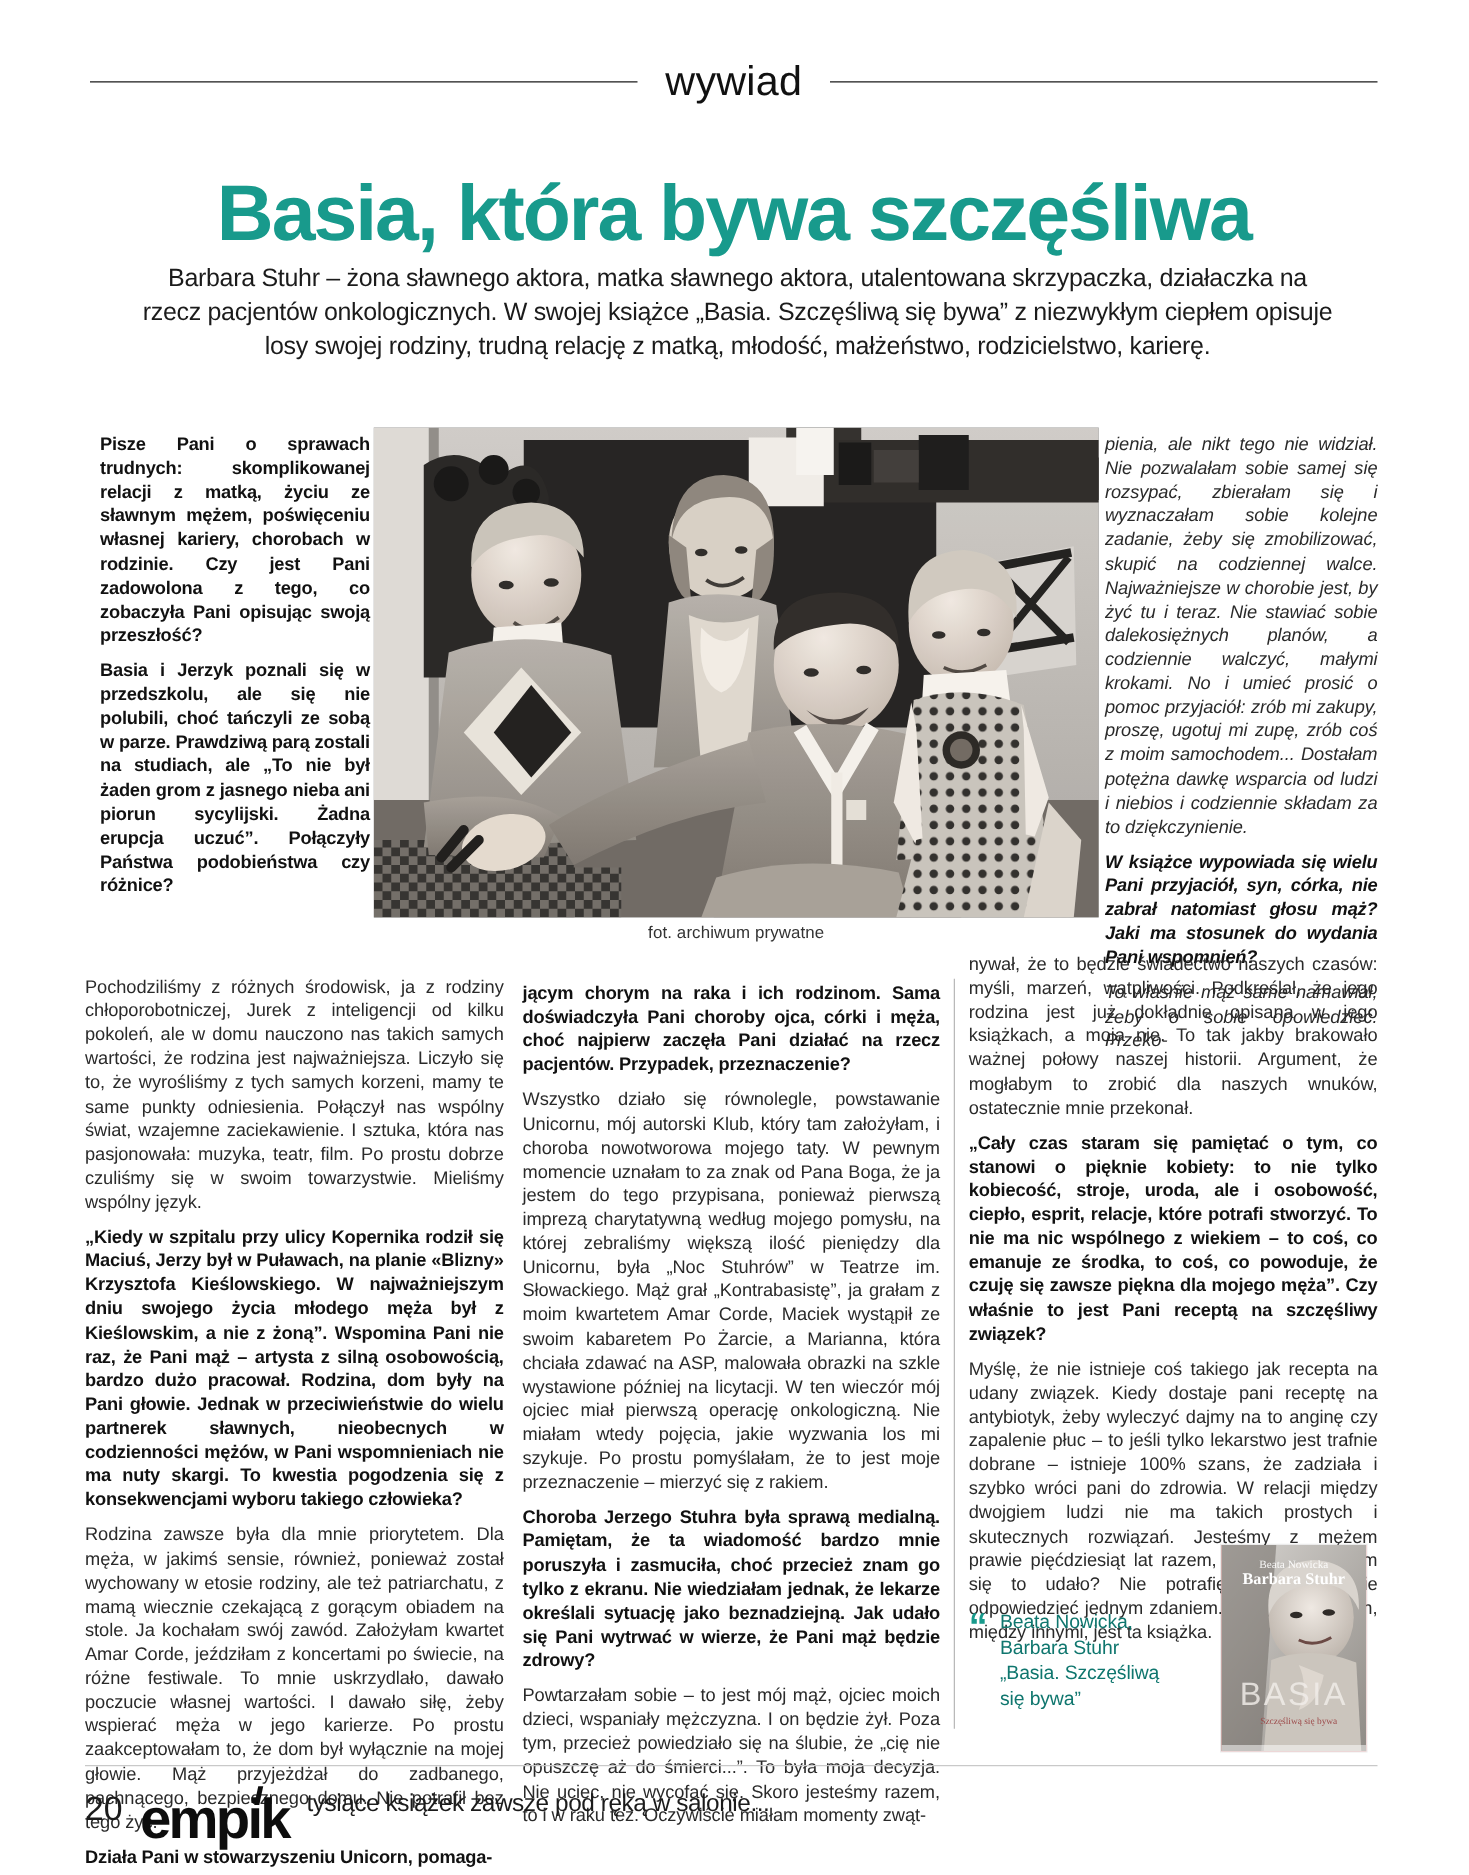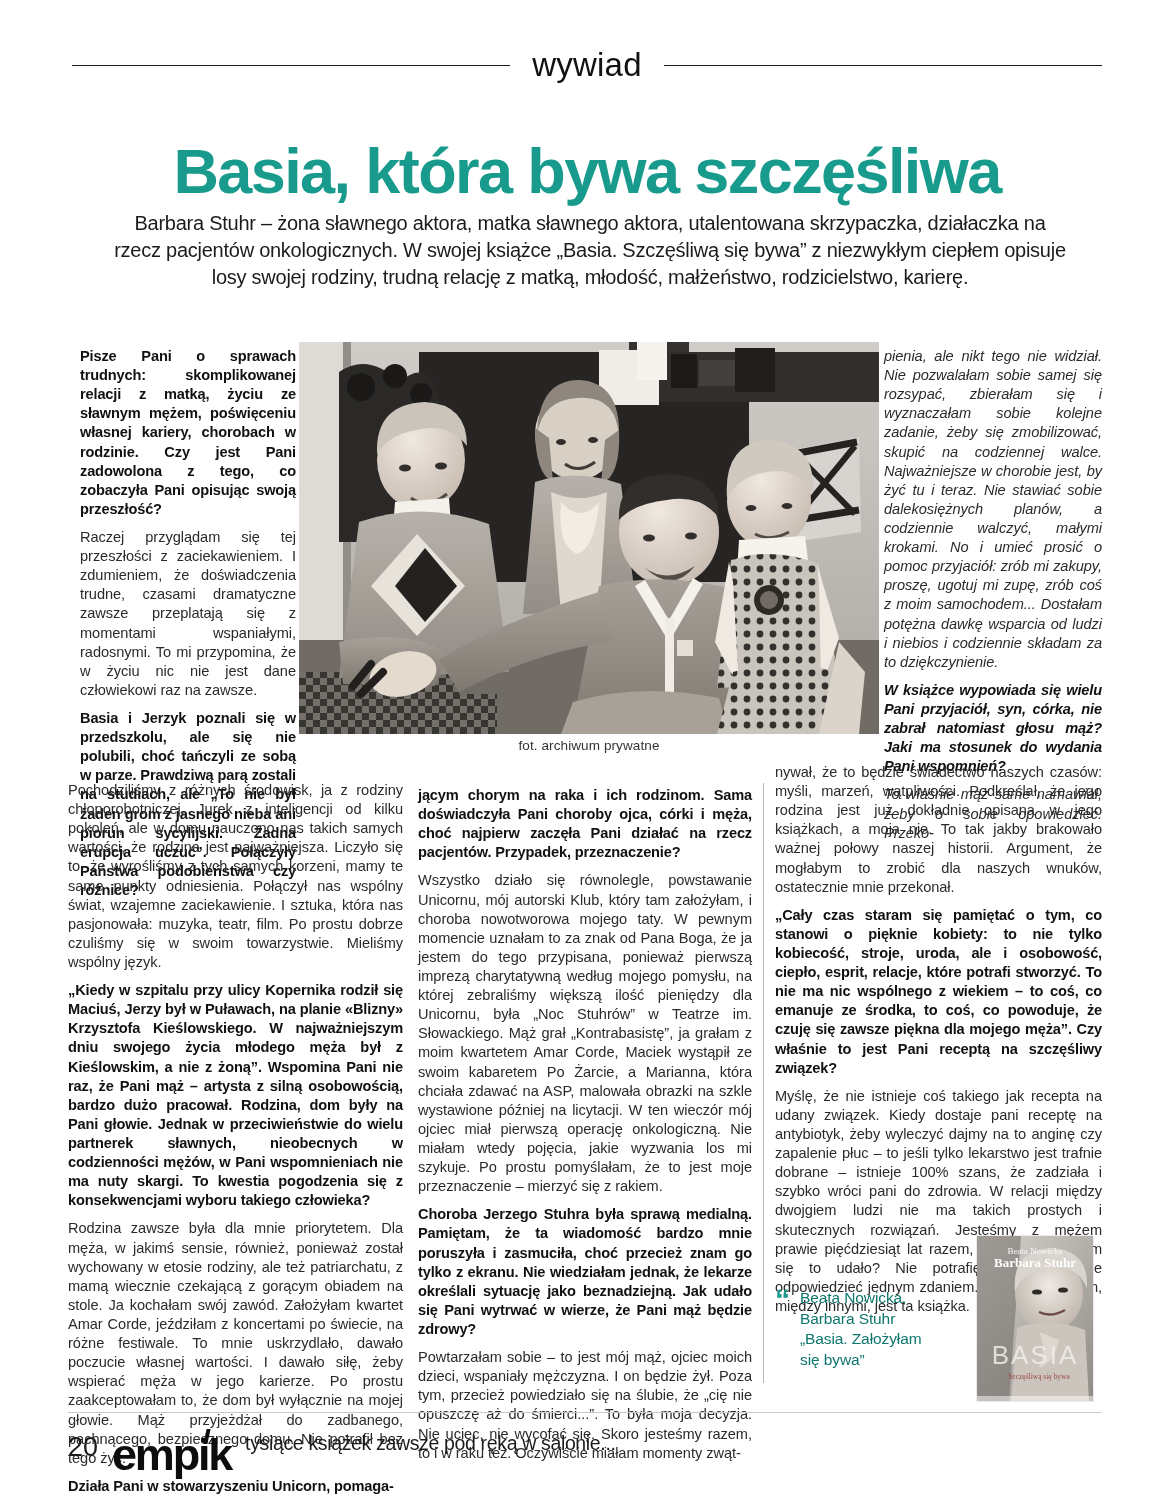--- a/index.html
+++ b/index.html
@@ -254,21 +254,20 @@
         <rect x="0" y="0" width="580" height="392" fill="#ffffff" opacity="0.035"></rect>
       </svg>
     </div>
     <div class="photo-caption">fot. archiwum prywatne</div>
   </div>
 
   <div class="vrule"></div>
 
   <div class="col" id="col1-top">
     <p class="q">Pisze Pani o sprawach trudnych: skomplikowanej relacji z matką, życiu ze sławnym mężem, poświęceniu własnej kariery, chorobach w rodzinie. Czy jest Pani zadowolona z tego, co zobaczyła Pani opisując swoją przeszłość?</p>
-    <p>Raczej przyglądam się tej przeszłości z zaciekawieniem. I zdumieniem, że doświadczenia trudne, czasami dramatyczne zawsze przeplatają się z momentami wspaniałymi, radosnymi. To mi przypomina, że w życiu nic nie jest dane człowiekowi raz na zawsze.</p>
     <p class="q">Basia i Jerzyk poznali się w przedszkolu, ale się nie polubili, choć tańczyli ze sobą w parze. Prawdziwą parą zostali na studiach, ale „To nie był żaden grom z jasnego nieba ani piorun sycylijski. Żadna erupcja uczuć”. Połączyły Państwa podobieństwa czy różnice?</p>
   </div>
 
   <div class="col" id="col1-bot">
     <p>Pochodziliśmy z różnych środowisk, ja z rodziny chłoporobotniczej, Jurek z inteligencji od kilku pokoleń, ale w domu nauczono nas takich samych wartości, że rodzina jest najważniejsza. Liczyło się to, że wyrośliśmy z tych samych korzeni, mamy te same punkty odniesienia. Połączył nas wspólny świat, wzajemne zaciekawienie. I sztuka, która nas pasjonowała: muzyka, teatr, film. Po prostu dobrze czuliśmy się w swoim towarzystwie. Mieliśmy wspólny język.</p>
     <p class="q">„Kiedy w szpitalu przy ulicy Kopernika rodził się Maciuś, Jerzy był w Puławach, na planie «Blizny» Krzysztofa Kieślowskiego. W najważniejszym dniu swojego życia młodego męża był z Kieślowskim, a nie z żoną”. Wspomina Pani nie raz, że Pani mąż – artysta z silną osobowością, bardzo dużo pracował. Rodzina, dom były na Pani głowie. Jednak w przeciwieństwie do wielu partnerek sławnych, nieobecnych w codzienności mężów, w Pani wspomnieniach nie ma nuty skargi. To kwestia pogodzenia się z konsekwencjami wyboru takiego człowieka?</p>
     <p>Rodzina zawsze była dla mnie priorytetem. Dla męża, w jakimś sensie, również, ponieważ został wychowany w etosie rodziny, ale też patriarchatu, z mamą wiecznie czekającą z gorącym obiadem na stole. Ja kochałam swój zawód. Założyłam kwartet Amar Corde, jeździłam z koncertami po świecie, na różne festiwale. To mnie uskrzydlało, dawało poczucie własnej wartości. I dawało siłę, żeby wspierać męża w jego karierze. Po prostu zaakceptowałam to, że dom był wyłącznie na mojej głowie. Mąż przyjeżdżał do zadbanego, pachnącego, bezpiecznego domu. Nie potrafił bez tego żyć.</p>
     <p class="q">Działa Pani w stowarzyszeniu Unicorn, pomaga-</p>
   </div>
 
@@ -289,21 +288,21 @@
     <p>nywał, że to będzie świadectwo naszych czasów: myśli, marzeń, wątpliwości. Podkreślał, że jego rodzina jest już dokładnie opisana w jego książkach, a moja nie. To tak jakby brakowało ważnej połowy naszej historii. Argument, że mogłabym to zrobić dla naszych wnuków, ostatecznie mnie przekonał.</p>
     <p class="q">„Cały czas staram się pamiętać o tym, co stanowi o pięknie kobiety: to nie tylko kobiecość, stroje, uroda, ale i osobowość, ciepło, esprit, relacje, które potrafi stworzyć. To nie ma nic wspólnego z wiekiem – to coś, co emanuje ze środka, to coś, co powoduje, że czuję się zawsze piękna dla mojego męża”. Czy właśnie to jest Pani receptą na szczęśliwy związek?</p>
     <p>Myślę, że nie istnieje coś takiego jak recepta na udany związek. Kiedy dostaje pani receptę na antybiotyk, żeby wyleczyć dajmy na to anginę czy zapalenie płuc – to jeśli tylko lekarstwo jest trafnie dobrane – istnieje 100% szans, że zadziała i szybko wróci pani do zdrowia. W relacji między dwojgiem ludzi nie ma takich prostych i skutecznych rozwiązań. Jesteśmy z mężem prawie pięćdziesiąt lat razem, pyta pani jak nam się to udało? Nie potrafię na to pytanie odpowiedzieć jednym zdaniem. Ale właśnie o tym, między innymi, jest ta książka.</p>
   </div>
 
   <div class="byline">
     <span class="quote-mark">„</span>
     <div class="byline-text">
       <div>Beata Nowicka,</div>
       <div>Barbara Stuhr</div>
-      <div>„Basia. Założyłam</div>
+      <div>„Basia. Szczęśliwą</div>
       <div>się bywa”</div>
     </div>
   </div>
 
   <div class="book">
     <svg viewBox="0 0 116 165" preserveAspectRatio="none" aria-hidden="true">
       <defs>
         <linearGradient id="bg" x1="0" y1="0" x2="1" y2="1">
           <stop offset="0" stop-color="#d8d5d1"></stop>
             <stop offset="1" stop-color="#8f8b86"></stop>

